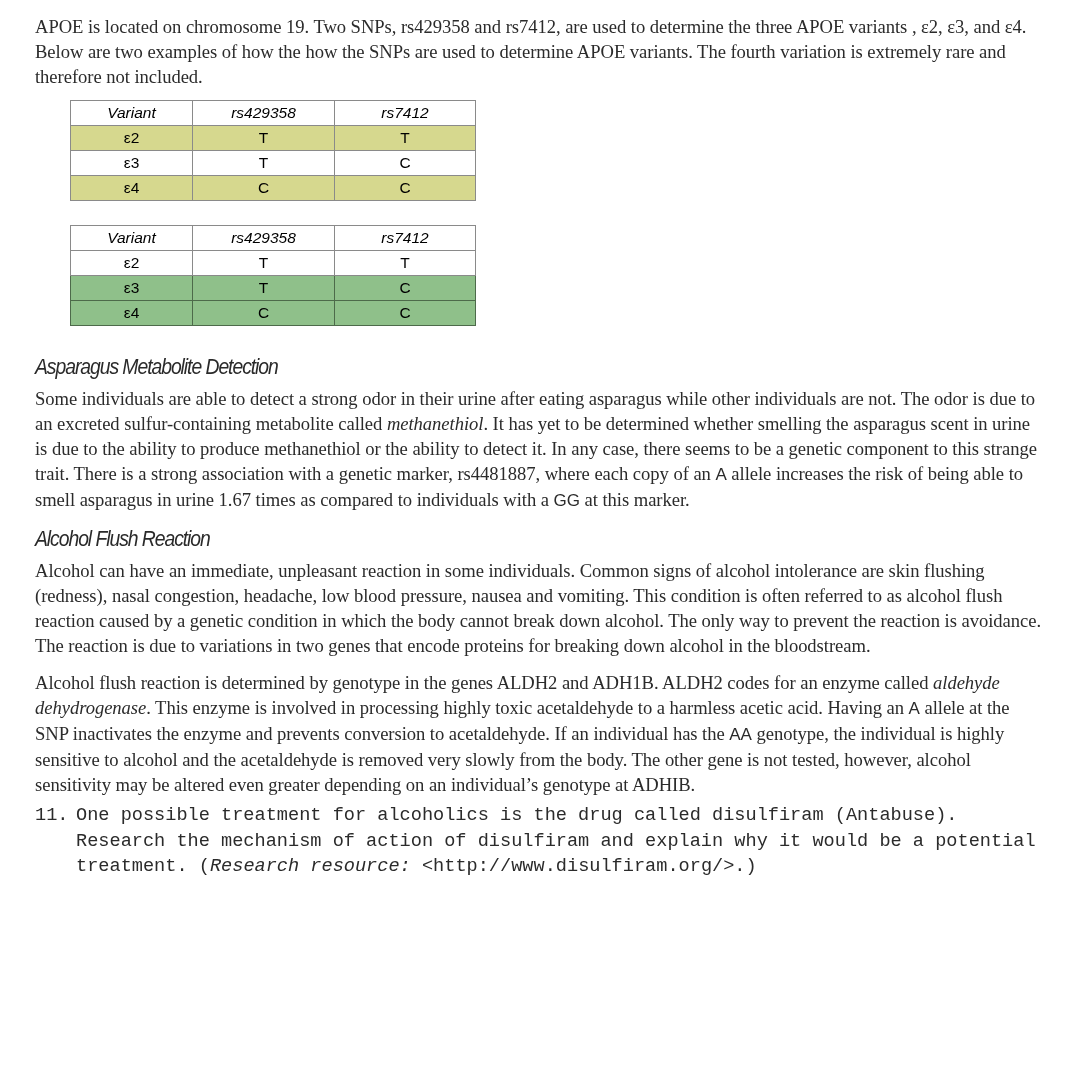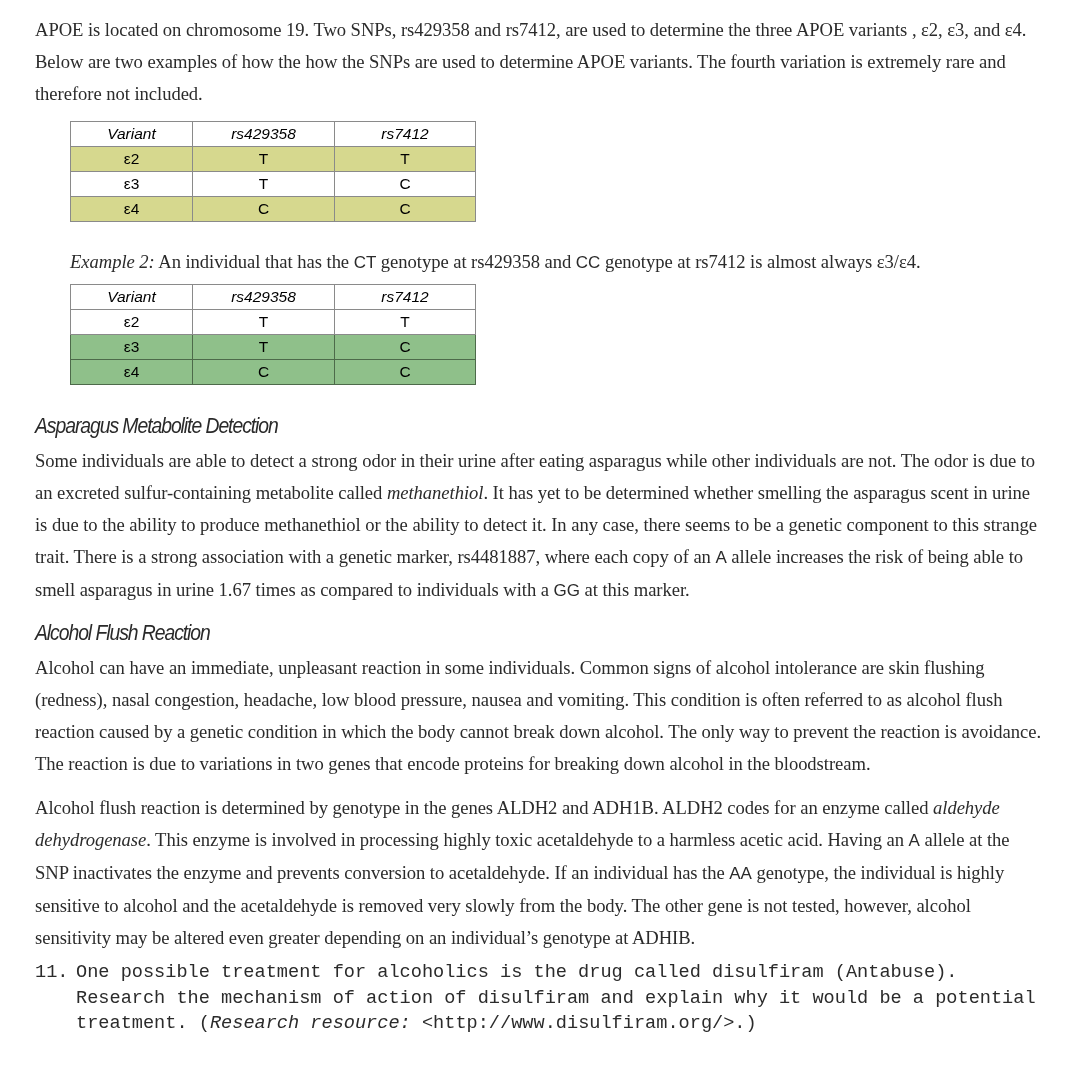--- a/index.html
+++ b/index.html
@@ -15,21 +15,21 @@
       font-family: "Liberation Serif", "DejaVu Serif", serif;
     }
     .page {
       position: relative;
       padding: 14px 0 0 35px;
       width: 1010px;
     }
     p {
       margin: 0;
       font-size: 18.6px;
-      line-height: 32px;
+      line-height: 25px;
       letter-spacing: -0.05px;
     }
     .sans {
       font-family: "Liberation Sans", "DejaVu Sans", sans-serif;
       font-size: 17px;
     }
     .intro { margin-bottom: 11px; }
     .example {
       margin-left: 35px;
       margin-bottom: 5px;
@@ -111,21 +111,20 @@
       <td>C</td>
     </tr>
     <tr class="hl-yellow">
       <td>ε4</td>
       <td>C</td>
       <td>C</td>
     </tr>
   </tbody>
     </table>
 
-  <p class="example"><em>Example 2:</em><span> An individual that has the </span><span class="sans">CT</span><span> genotype at rs429358 and </span><span class="sans">CC</span><span> genotype at rs7412 is almost always ε3/ε4.</span></p>
 
   <table class="snp table2">
     <tbody>
         <tr>
       <th class="c1">Variant</th>
       <th class="c2">rs429358</th>
       <th class="c3">rs7412</th>
     </tr>
     <tr>
       <td>ε2</td>

